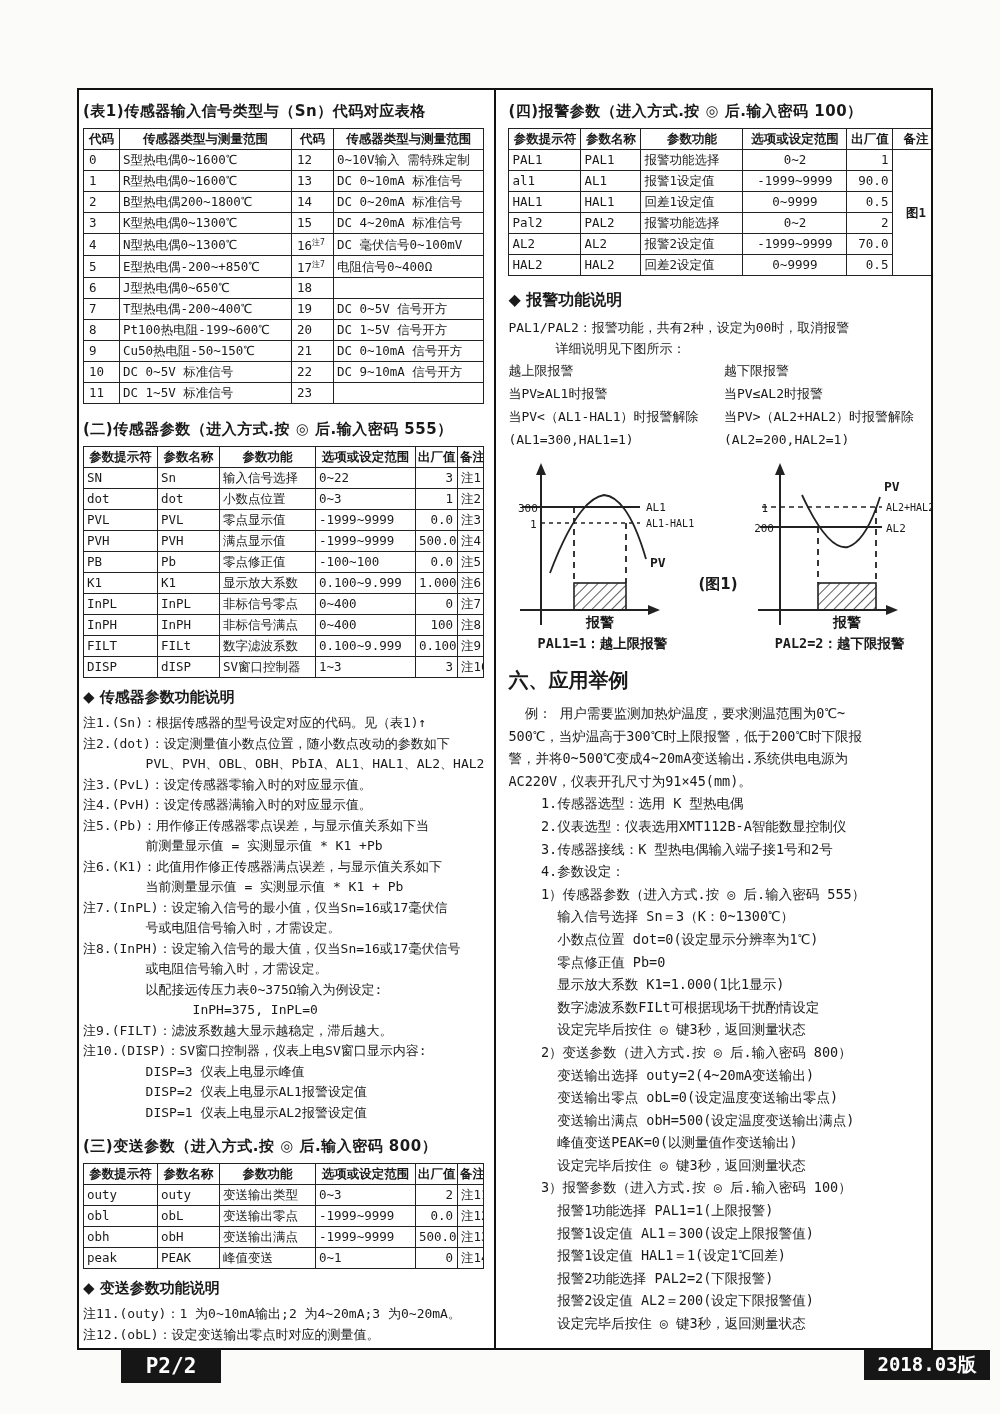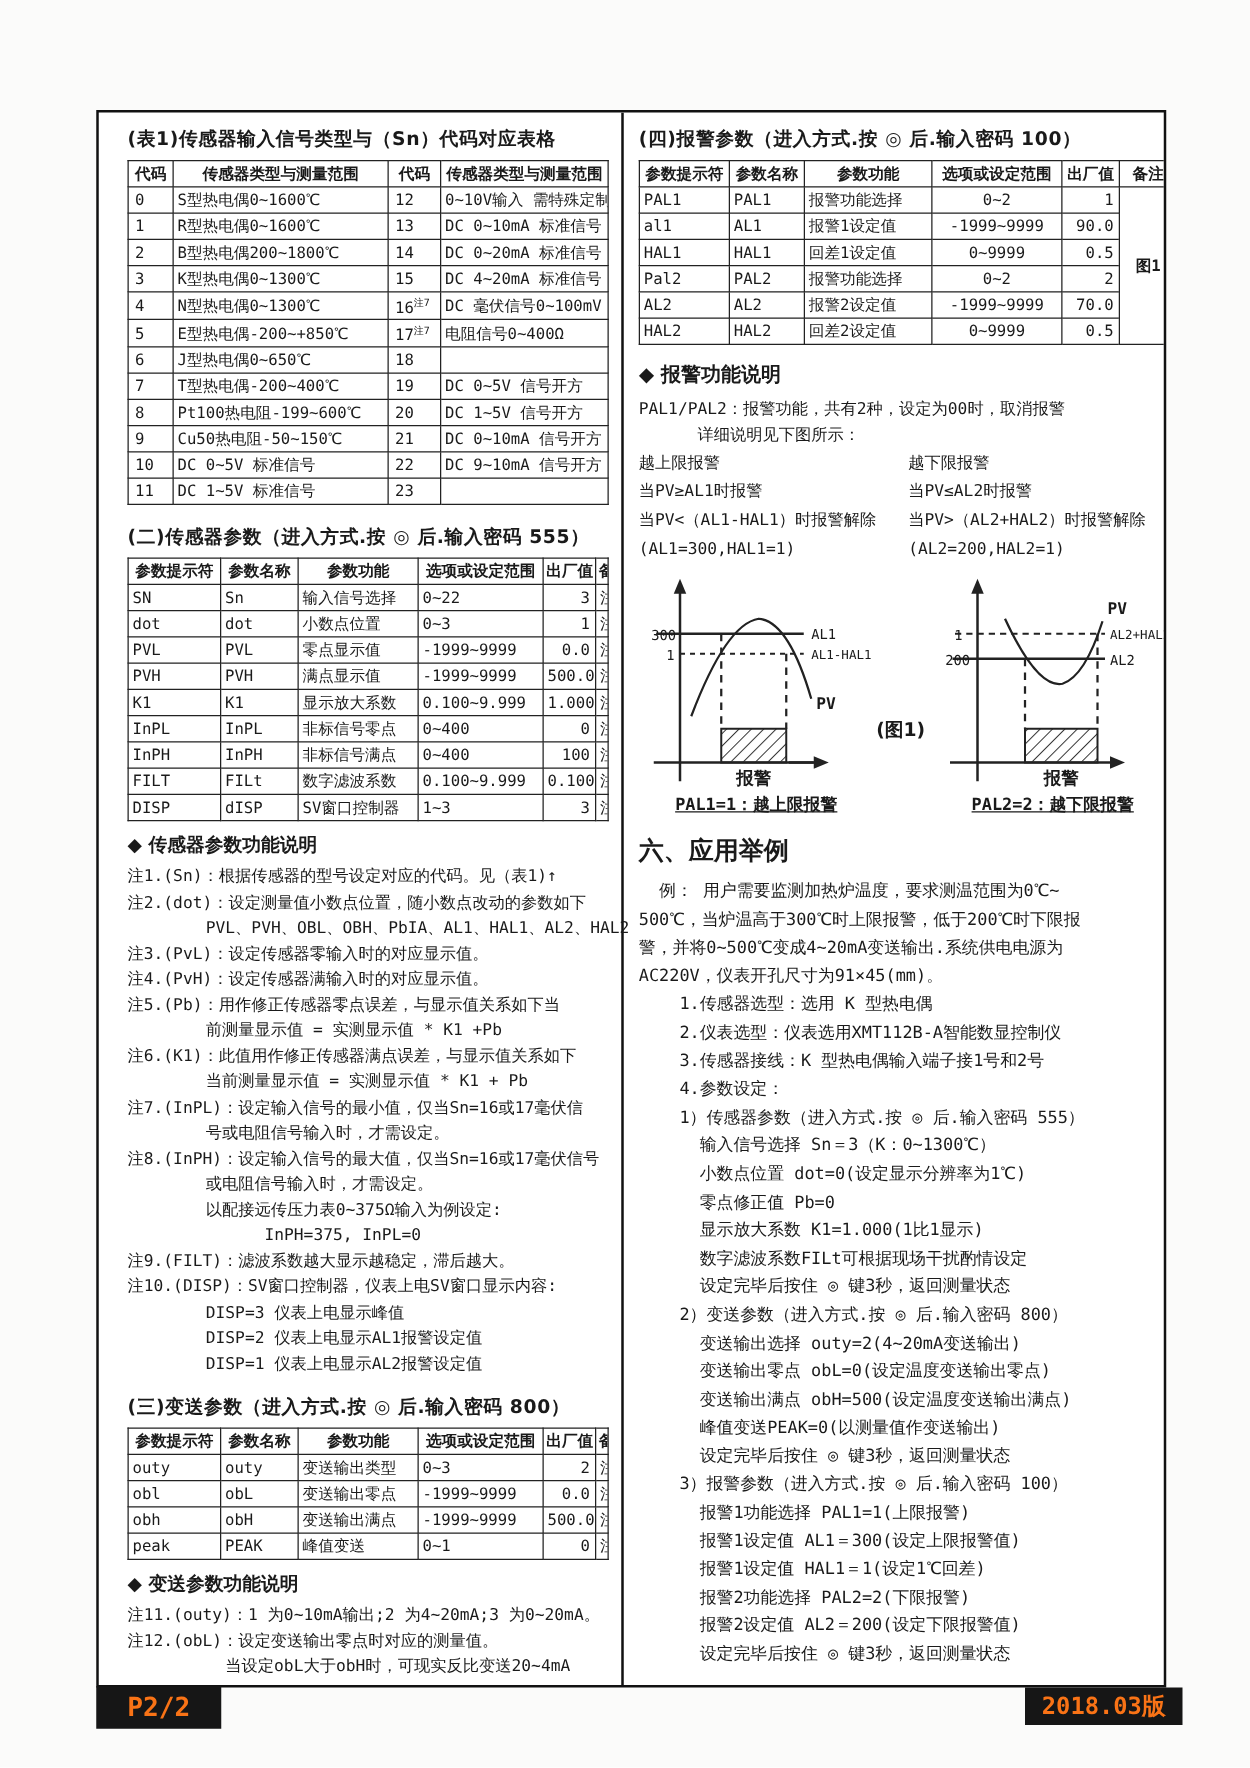--- a/index.html
+++ b/index.html
@@ -6,21 +6,21 @@
   body{
     width:1000px;height:1414px;background:#fbfbfa;color:#1a1a1a;
     font-family:"DejaVu Sans","Liberation Sans",sans-serif;
     position:relative;-webkit-font-smoothing:antialiased;
   }
   .page-border{
     position:absolute;left:77px;top:88px;width:852px;height:1258px;
     border:2px solid #111;background:#fff;display:flex;overflow:hidden;
   }
   .col{box-sizing:border-box;}
-  .col-left{width:420px;border-right:2px solid #111;padding:10px 10px 6px 23px;}
+  .col-left{width:420px;border-right:2px solid #111;padding:10px 10px 6px 4px;}
   .col-right{flex:1;padding:10px 8px 6px 12px;display:flex;flex-direction:column;}
   .sec-title{
     font-weight:bold;font-size:15px;margin:2px 0 7px 0;white-space:nowrap;
     letter-spacing:0.5px;
   }
   table{border-collapse:collapse;width:100%;table-layout:fixed;}
   th,td{
     border:1.6px solid #222;font-size:12.5px;line-height:14px;
     padding:2px 3px;overflow:hidden;white-space:nowrap;
     font-family:"DejaVu Sans Mono","Liberation Mono",monospace;
@@ -58,31 +58,30 @@
   .example .line{line-height:22.6px;font-size:13.5px;}
   .alarm-sub .line{line-height:21px;}
   .compare{display:flex;}
   .compare > div{width:50%;}
   .compare .line{line-height:23px;font-size:13px;white-space:nowrap;}
   .figure-row{display:flex;align-items:flex-start;margin-top:4px;}
   .fig{display:flex;flex-direction:column;align-items:center;}
   .fig-caption{
     font-size:13.5px;font-weight:bold;margin-top:2px;white-space:nowrap;
     font-family:"DejaVu Sans Mono","Liberation Mono",monospace;
-    text-decoration:underline;
   }
   .fig-mid{
     font-size:15px;font-weight:bold;align-self:center;margin:60px 2px 0 2px;
     white-space:nowrap;
   }
   .h2-title{font-weight:bold;font-size:20px;margin:14px 0 8px 0;}
   .footer-tag{
-    position:absolute;background:#161616;color:#f97316;font-weight:bold;
+    position:absolute;background:#161616;color:#ffffff;font-weight:bold;
     font-family:"DejaVu Sans Mono","Liberation Mono",monospace;
-    display:flex;align-items:center;justify-content:center;
+    display:flex;align-items:center;justify-content:center;margin-left:44px;
   }
   .footer-left{left:77px;top:1349px;width:100px;height:34px;font-size:21px;}
   .footer-right{left:820px;top:1350px;width:126px;height:30px;font-size:19px;}
   svg text{
     font-family:"DejaVu Sans Mono","Liberation Mono",monospace;
     fill:#1a1a1a;
   }
 </style>
 </head>
 <body>
@@ -227,20 +226,28 @@
             <td>0.0</td>
             <td>注3</td>
           </tr>
           <tr>
             <td>PVH</td>
             <td>PVH</td>
             <td>满点显示值</td>
             <td>-1999~9999</td>
             <td>500.0</td>
             <td>注4</td>
+          </tr>
+          <tr>
+            <td>PB</td>
+            <td>Pb</td>
+            <td>零点修正值</td>
+            <td>-100~100</td>
+            <td>0.0</td>
+            <td>注5</td>
           </tr>
           <tr>
             <td>K1</td>
             <td>K1</td>
             <td>显示放大系数</td>
             <td>0.100~9.999</td>
             <td>1.000</td>
             <td>注6</td>
           </tr>
           <tr>

